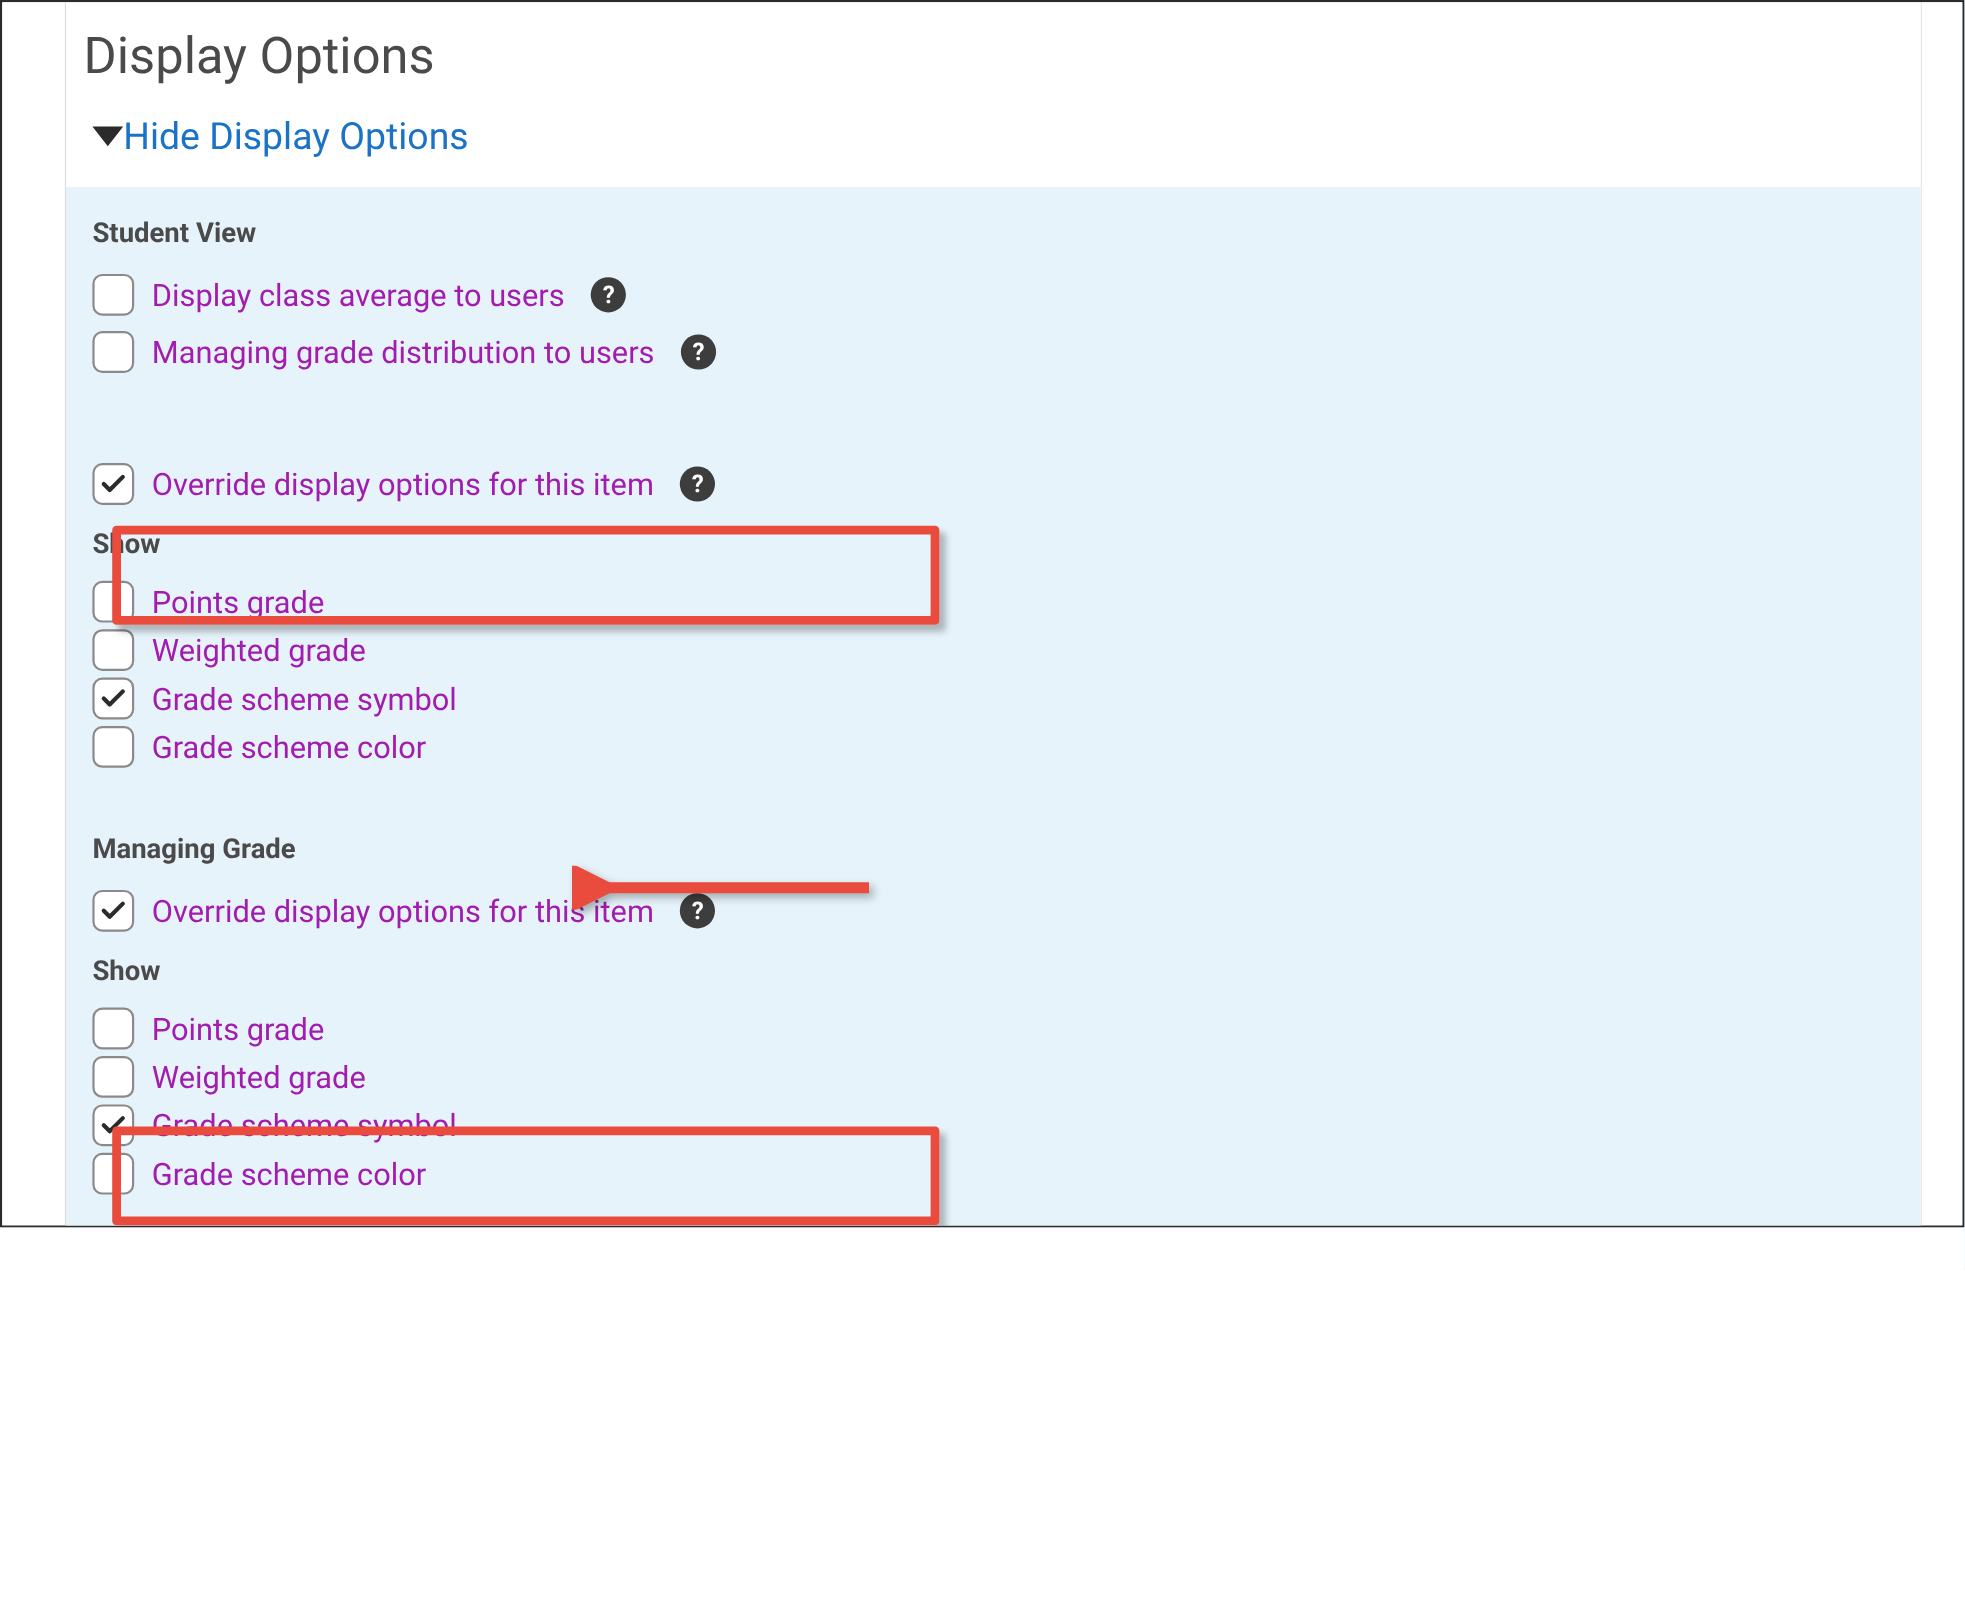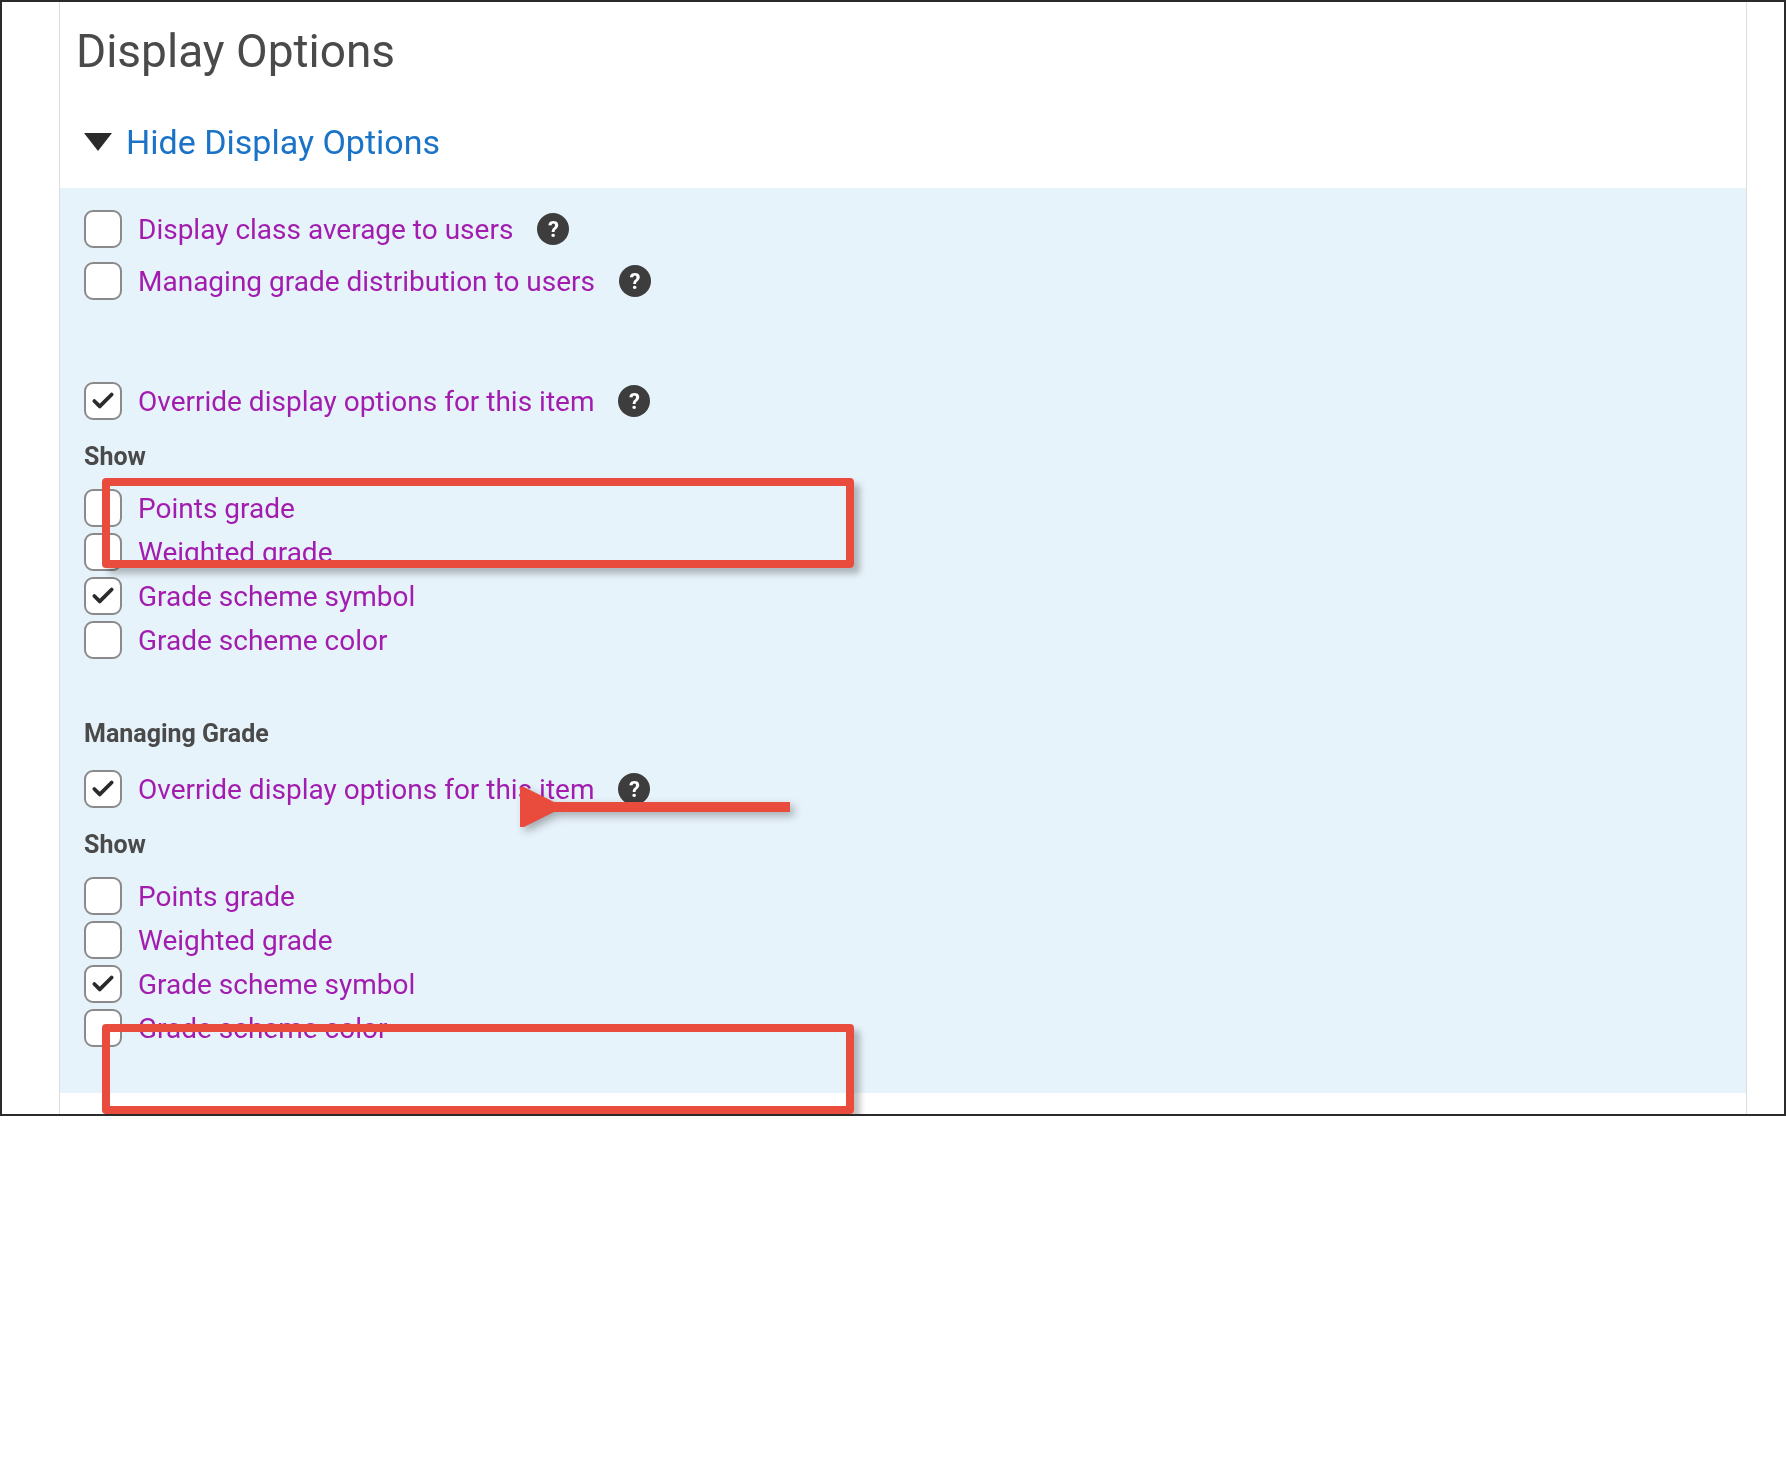--- a/index.html
+++ b/index.html
@@ -45,23 +45,21 @@
     .section-title {
       font-size: 46px;
       font-weight: 400;
       color: #4a4a4a;
       padding: 10px 16px 20px 16px;
     }
     .toggle-row {
       display: flex;
       align-items: center;
       padding: 6px 16px 26px 24px;
-      gap: 14px;
       cursor: pointer;
-      margin-top: 18px;
     }
     .chevron-down {
       width: 0;
       height: 0;
       border-left: 14px solid transparent;
       border-right: 14px solid transparent;
       border-top: 18px solid #2b2b2b;
     }
     .toggle-label {
       color: #1a73c7;
@@ -182,20 +180,21 @@
 
       <h1 class="section-title">Display Options</h1>
 
       <div class="toggle-row">
         <span class="chevron-down"></span>
         <span class="toggle-label">Hide Display Options</span>
       </div>
 
       <div class="blue-panel">
 
+        <div class="group-heading">Student View</div>
 
         <div class="cb-row">
           <div class="cb"></div>
           <span class="cb-label">Display class average to users</span>
           <span class="help-icon">?</span>
         </div>
 
         <div class="cb-row">
           <div class="cb"></div>
           <span class="cb-label">Managing grade distribution to users</span>

